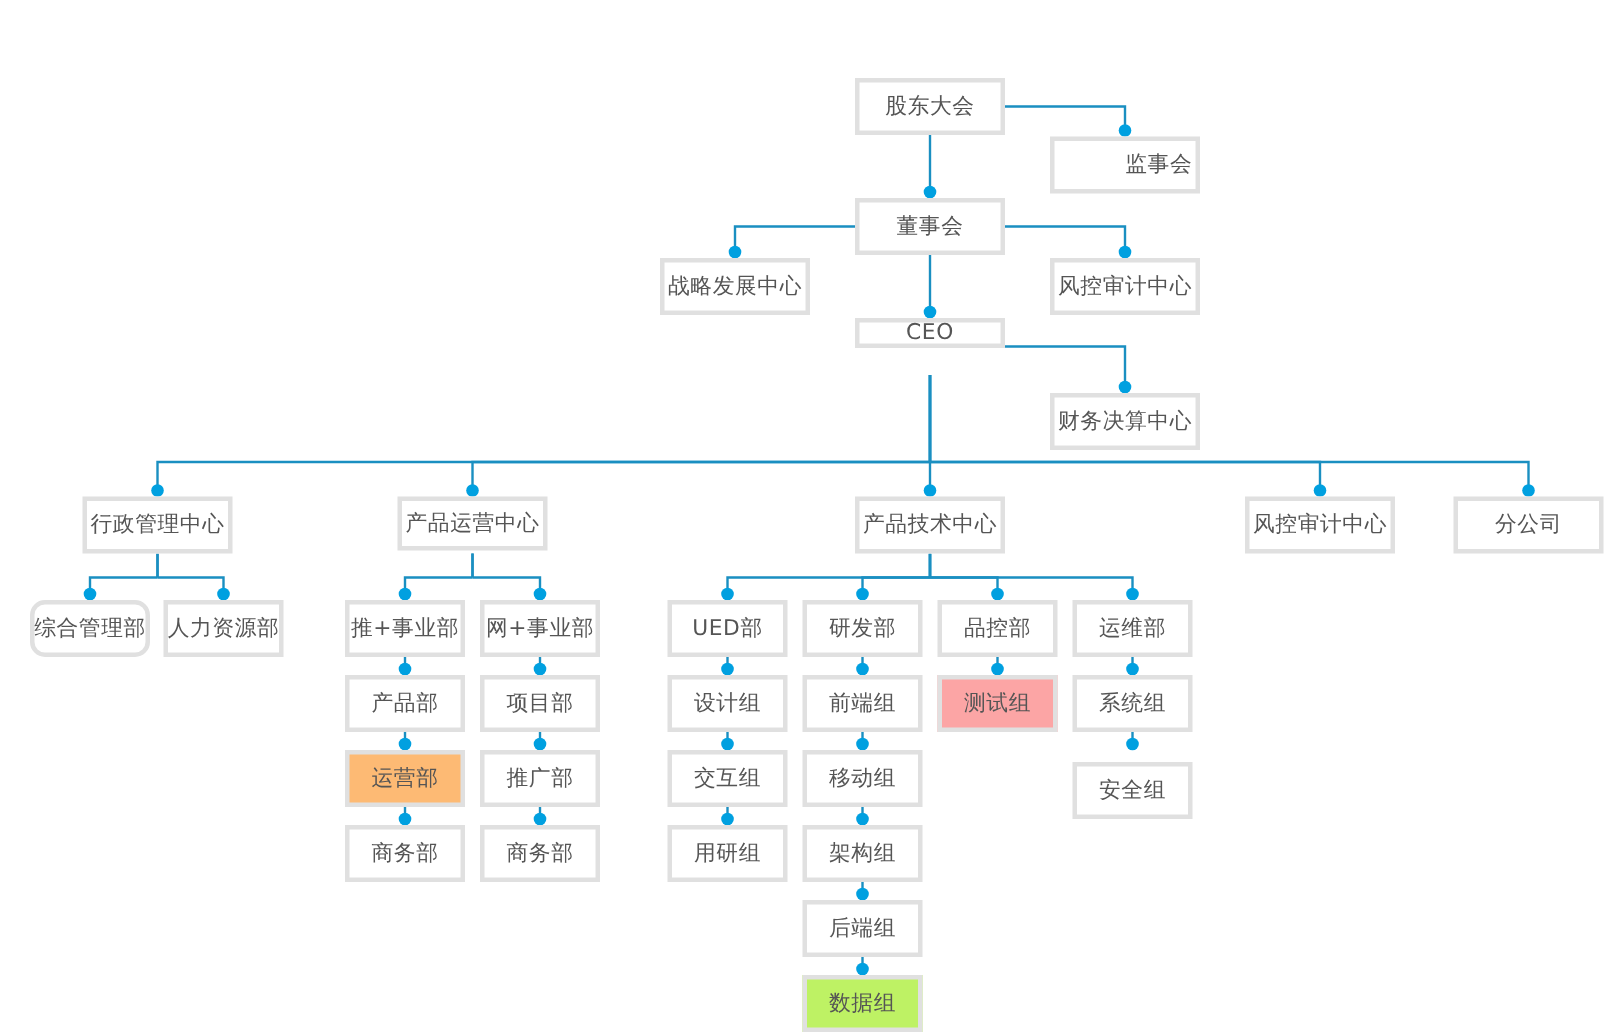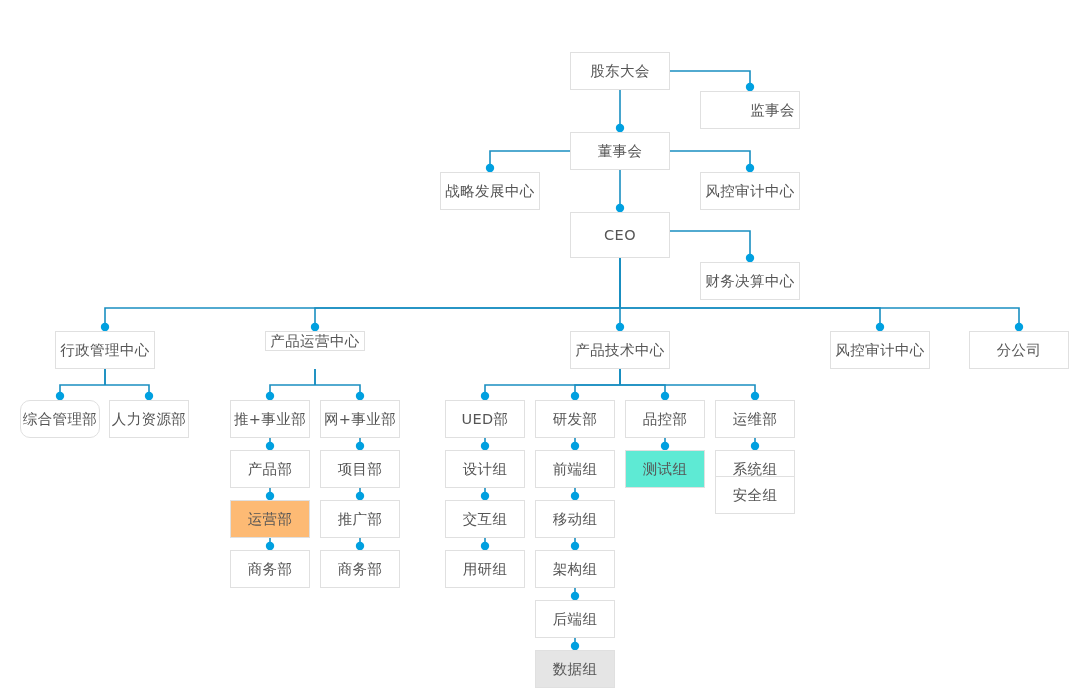--- a/index.html
+++ b/index.html
@@ -21,21 +21,21 @@
     position: absolute;
     left: 0;
     top: 0;
     width: 1070px;
     height: 689px;
     pointer-events: none;
   }
   .node {
     position: absolute;
     box-sizing: border-box;
-    border: 1px solid #8b5cf6;
+    border: 3px solid #8b5cf6;
     background: #ffffff;
     color: #555555;
     font-size: 14.5px;
     line-height: 1;
     display: flex;
     align-items: center;
     justify-content: center;
     text-align: center;
     white-space: nowrap;
     letter-spacing: 0.4px;
@@ -144,30 +144,30 @@
       </div>
       <div class="node" style="left: 570px; top: 132px; width: 100px; height: 38px; border-color: rgb(224, 224, 224); background: rgb(255, 255, 255); color: rgb(85, 85, 85);">
         <span class="node-label">董事会</span>
       </div>
       <div class="node" style="left: 440px; top: 172px; width: 100px; height: 38px; border-color: rgb(224, 224, 224); background: rgb(255, 255, 255); color: rgb(85, 85, 85);">
         <span class="node-label">战略发展中心</span>
       </div>
       <div class="node" style="left: 700px; top: 172px; width: 100px; height: 38px; border-color: rgb(224, 224, 224); background: rgb(255, 255, 255); color: rgb(85, 85, 85);">
         <span class="node-label">风控审计中心</span>
       </div>
-      <div class="node" style="left: 570px; top: 212px; width: 100px; height: 46px; border-color: rgb(224, 224, 224); background: rgb(255, 255, 255); color: rgb(85, 85, 85);">
+      <div class="node" style="left: 570px; top: 212px; width: 100px; height: 20px; border-color: rgb(224, 224, 224); background: rgb(255, 255, 255); color: rgb(85, 85, 85);">
         <span class="node-label">CEO</span>
       </div>
       <div class="node" style="left: 700px; top: 262px; width: 100px; height: 38px; border-color: rgb(224, 224, 224); background: rgb(255, 255, 255); color: rgb(85, 85, 85);">
         <span class="node-label">财务决算中心</span>
       </div>
       <div class="node" style="left: 55px; top: 331px; width: 100px; height: 38px; border-color: rgb(224, 224, 224); background: rgb(255, 255, 255); color: rgb(85, 85, 85);">
         <span class="node-label">行政管理中心</span>
       </div>
-      <div class="node" style="left: 265px; top: 331px; width: 100px; height: 20px; border-color: rgb(224, 224, 224); background: rgb(255, 255, 255); color: rgb(85, 85, 85);">
+      <div class="node" style="left: 265px; top: 331px; width: 100px; height: 36px; border-color: rgb(224, 224, 224); background: rgb(255, 255, 255); color: rgb(85, 85, 85);">
         <span class="node-label">产品运营中心</span>
       </div>
       <div class="node" style="left: 570px; top: 331px; width: 100px; height: 38px; border-color: rgb(224, 224, 224); background: rgb(255, 255, 255); color: rgb(85, 85, 85);">
         <span class="node-label">产品技术中心</span>
       </div>
       <div class="node" style="left: 830px; top: 331px; width: 100px; height: 38px; border-color: rgb(224, 224, 224); background: rgb(255, 255, 255); color: rgb(85, 85, 85);">
         <span class="node-label">风控审计中心</span>
       </div>
       <div class="node" style="left: 969px; top: 331px; width: 100px; height: 38px; border-color: rgb(224, 224, 224); background: rgb(255, 255, 255); color: rgb(85, 85, 85);">
         <span class="node-label">分公司</span>
@@ -222,32 +222,32 @@
       </div>
       <div class="node" style="left: 535px; top: 500px; width: 80px; height: 38px; border-color: rgb(224, 224, 224); background: rgb(255, 255, 255); color: rgb(85, 85, 85);">
         <span class="node-label">移动组</span>
       </div>
       <div class="node" style="left: 535px; top: 550px; width: 80px; height: 38px; border-color: rgb(224, 224, 224); background: rgb(255, 255, 255); color: rgb(85, 85, 85);">
         <span class="node-label">架构组</span>
       </div>
       <div class="node" style="left: 535px; top: 600px; width: 80px; height: 38px; border-color: rgb(224, 224, 224); background: rgb(255, 255, 255); color: rgb(85, 85, 85);">
         <span class="node-label">后端组</span>
       </div>
-      <div class="node" style="left: 535px; top: 650px; width: 80px; height: 38px; border-color: rgb(224, 224, 224); background: #e5e5e5; color: rgb(85, 85, 85);">
+      <div class="node" style="left: 535px; top: 650px; width: 80px; height: 38px; border-color: rgb(224, 224, 224); background: #bef264; color: rgb(85, 85, 85);">
         <span class="node-label">数据组</span>
       </div>
       <div class="node" style="left: 625px; top: 400px; width: 80px; height: 38px; border-color: rgb(224, 224, 224); background: rgb(255, 255, 255); color: rgb(85, 85, 85);">
         <span class="node-label">品控部</span>
       </div>
-      <div class="node" style="left: 625px; top: 450px; width: 80px; height: 38px; border-color: rgb(224, 224, 224); background: #5eead4; color: rgb(85, 85, 85);">
+      <div class="node" style="left: 625px; top: 450px; width: 80px; height: 38px; border-color: rgb(224, 224, 224); background: #fca5a5; color: rgb(85, 85, 85);">
         <span class="node-label">测试组</span>
       </div>
       <div class="node" style="left: 715px; top: 400px; width: 80px; height: 38px; border-color: rgb(224, 224, 224); background: rgb(255, 255, 255); color: rgb(85, 85, 85);">
         <span class="node-label">运维部</span>
       </div>
       <div class="node" style="left: 715px; top: 450px; width: 80px; height: 38px; border-color: rgb(224, 224, 224); background: rgb(255, 255, 255); color: rgb(85, 85, 85);">
         <span class="node-label">系统组</span>
       </div>
-      <div class="node" style="left: 715px; top: 476px; width: 80px; height: 38px; border-color: rgb(224, 224, 224); background: rgb(255, 255, 255); color: rgb(85, 85, 85);">
+      <div class="node" style="left: 715px; top: 508px; width: 80px; height: 38px; border-color: rgb(224, 224, 224); background: rgb(255, 255, 255); color: rgb(85, 85, 85);">
         <span class="node-label">安全组</span>
       </div>
     </div>
 </div>
 
 </body></html>

